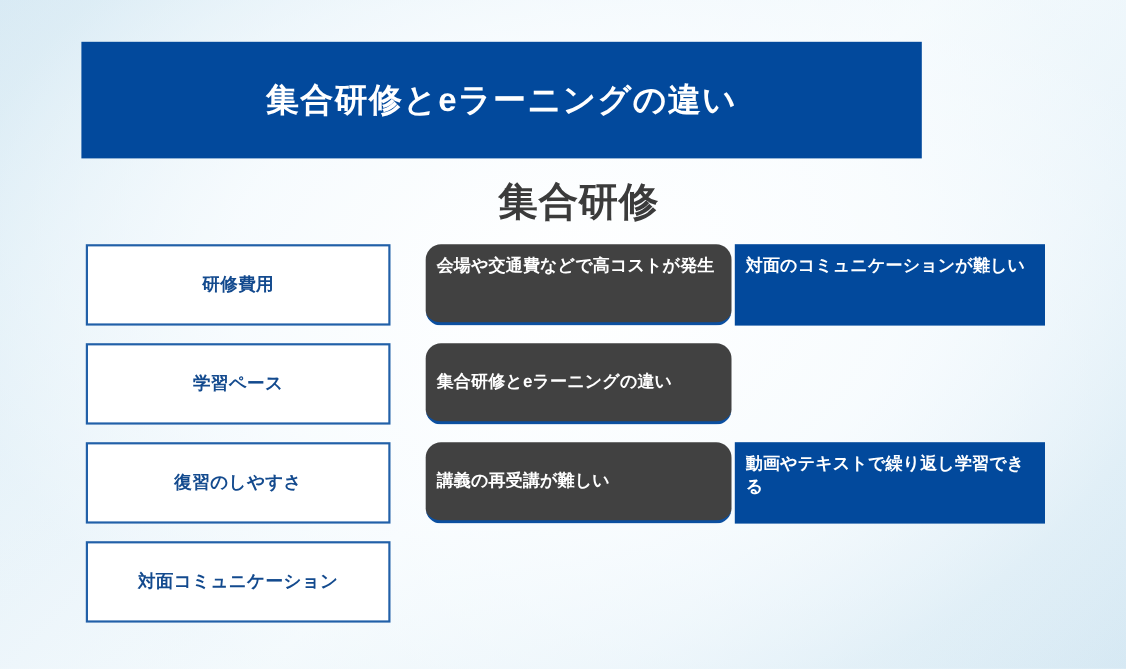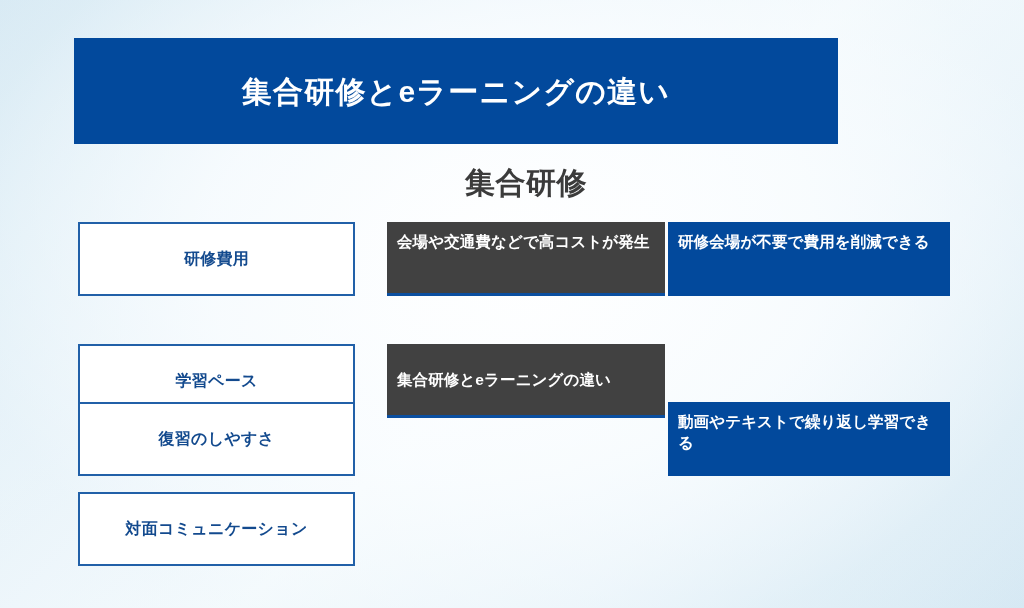--- a/index.html
+++ b/index.html
@@ -57,21 +57,21 @@
   }
 
   
   .col-head {
     position: absolute;
     top: 160px;
     height: 46px;
     display: flex;
     align-items: center;
     justify-content: center;
-    font-size: 30px;
+    font-size: 36px;
     font-weight: bold;
     letter-spacing: 0.5px;
     white-space: nowrap;
   }
   .col-head-a {
     left: 387px;
     width: 278px;
     color: #3b3b3b;
   }
   .col-head-b {
@@ -81,21 +81,21 @@
   }
 
   
   .row {
     position: absolute;
     left: 0;
     width: 1024px;
     height: 74px;
   }
   .row-0 { top: 222px; }
-  .row-1 { top: 312px; margin-top: 32px; }
+  .row-1 { top: 312px; }
   .row-2 { top: 402px; }
   .row-3 { top: 492px; }
 
   .cell-label {
     position: absolute;
     left: 78px;
     top: 0;
     width: 277px;
     height: 74px;
     box-sizing: border-box;
@@ -119,20 +119,21 @@
     height: 74px;
     box-sizing: border-box;
     background: #414141;
     border-bottom: 3px solid #0b4fa0;
     color: #ffffff;
     font-size: 15.5px;
     font-weight: bold;
     line-height: 1.38;
     padding: 9px 9px 0 10px;
     letter-spacing: 0.1px;
+    border-radius: 14px;
   }
 
   .cell-b {
     position: absolute;
     left: 668px;
     top: 0;
     width: 282px;
     height: 74px;
     box-sizing: border-box;
     background: #02499c;
@@ -159,30 +160,31 @@
 
   <div class="title-banner">
     <div class="title-text">集合研修とeラーニングの違い</div>
   </div>
 
   <div class="col-head col-head-a">集合研修</div>
 
   <div class="row row-0">
     <div class="cell-label">研修費用</div>
     <div class="cell-a">会場や交通費などで高コストが発生</div>
-    <div class="cell-b">研修会場が不要で費用を削減できる</div>
+    <div class="cell-b">対面のコミュニケーションが難しい</div>
   </div>
 
   <div class="row row-1">
     <div class="cell-label">学習ペース</div>
     <div class="cell-a vcenter">集合研修とeラーニングの違い</div>
   </div>
 
   <div class="row row-2">
     <div class="cell-label">復習のしやすさ</div>
+    <div class="cell-a vcenter">講義の再受講が難しい</div>
     <div class="cell-b">動画やテキストで繰り返し学習できる</div>
   </div>
 
   <div class="row row-3">
     <div class="cell-label">対面コミュニケーション</div>
   </div>
 
 </div>
 
 </body></html>

